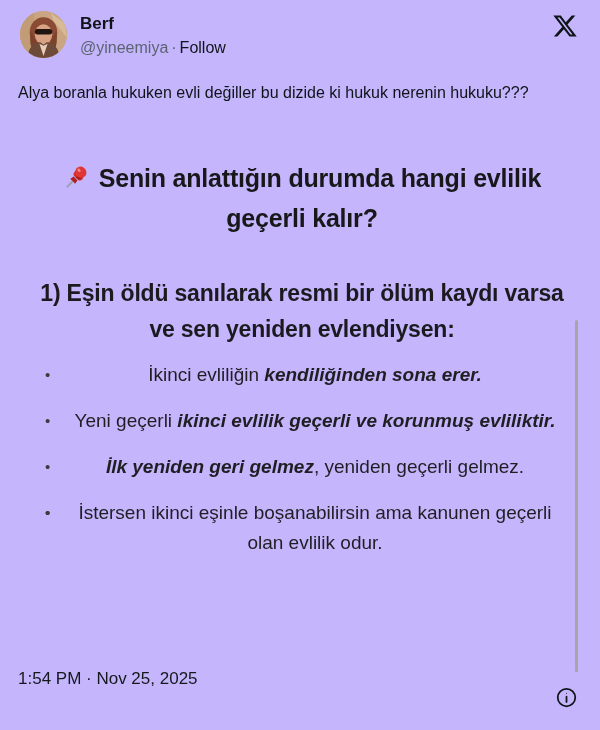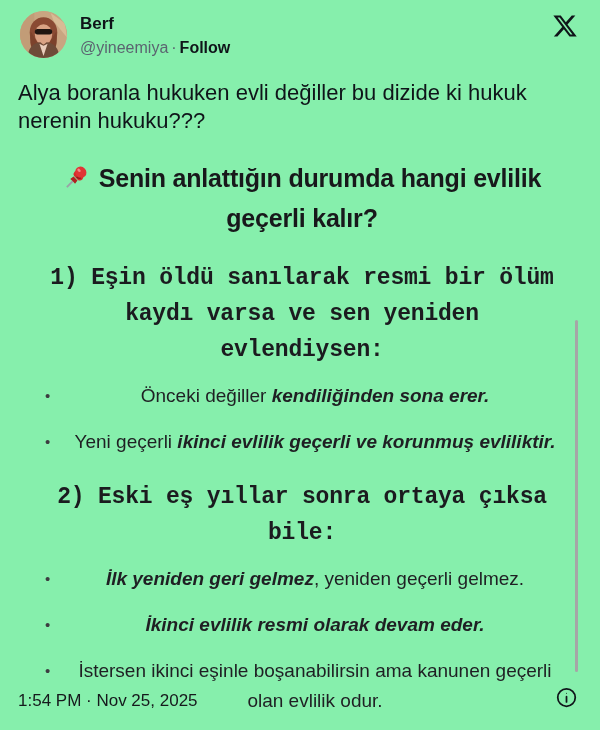--- a/index.html
+++ b/index.html
@@ -1,57 +1,57 @@
 <!DOCTYPE html>
 <html><head>
 <meta charset="utf-8">
 <style>
   * { margin:0; padding:0; box-sizing:border-box; }
   html,body { width:600px; height:730px; background:#ffffff; overflow:hidden;
     font-family:"Liberation Sans","DejaVu Sans",sans-serif; }
-  .stage { position:relative; width:600px; height:730px; background:#86efac; }
+  .stage { position:relative; width:600px; height:730px; background:#c4b5fd; }
 
   
   .avatar { position:absolute; left:20px; top:11px; width:47px; height:47px;
     border-radius:50%; overflow:hidden; background:#c9a581; }
   .avatar svg { display:block; width:100%; height:100%; }
   .name-block { position:absolute; left:80px; top:13px; }
   .display-name { font-size:17px; font-weight:700; color:#0f1419; line-height:22px; }
   .handle-row { font-size:16px; line-height:22px; margin-top:2px; }
   .handle { color:#5b6470;text-align:right; }
   .dot-sep { color:#5b6470; padding:0 3px; }
-  .follow { color:#0f1419; font-weight:700; }
+  .follow { color:#0f1419; font-weight:400; }
   .x-logo { position:absolute; right:22px; top:13px; width:26px; height:26px; cursor:pointer; }
   .x-logo svg { width:26px; height:26px; fill:#0f1419; }
 
   
   .tweet-text { position:absolute; left:18px; top:79px; width:545px;
-    font-size:22px; line-height:28px; color:#0f1419; }
+    font-size:16px; line-height:28px; color:#0f1419; }
 
   
   .embedded { position:absolute; left:40px; top:158px; width:524px; color:#1b1b1f;text-align:center; }
   .emb-heading { font-size:25px; font-weight:700; line-height:40px; color:#18181b;
     letter-spacing:-0.2px; }
   .pin-icon { display:inline-block; width:27px; height:27px; vertical-align:-4px;
     margin-right:9px; }
   .section-title { font-size:23px; font-weight:700; line-height:36px; color:#1b1b1f;
-    margin-top:22px; letter-spacing:-0.2px;font-family:Liberation Mono, monospace; }
+    margin-top:37px; letter-spacing:-0.2px; }
   .bullet-list { list-style:none; margin-top:13px; }
   .bullet-list li { position:relative; padding-left:26px; font-size:19px;
     line-height:30px; margin-bottom:16px; color:#1f1f23; }
   .bullet-list li .b-dot { position:absolute; left:5px; top:0; font-size:15px;
     color:#3c3c40; }
   .seg-bold { font-weight:700;font-style:italic; }
 
   
   .emb-scrollbar { position:absolute; left:575px; top:320px; width:3px; height:352px;
     background:#a6a6a6; border-radius:2px; }
 
   
-  .timestamp { position:absolute; left:18px; top:691px; font-size:17px;
+  .timestamp { position:absolute; left:18px; top:669px; font-size:17px;
     color:#16191c; }
   .info-icon { position:absolute; right:23px; top:687px; width:21px; height:21px;
     cursor:pointer; }
   .info-icon svg { width:21px; height:21px; stroke:#0f1419; }
 </style>
 </head>
 <body>
 
 <div class="stage">
 
@@ -93,27 +93,26 @@
           <path d="M12 8 Q10 10 11.5 12.5 L15.5 16.5 Q18 18 20 16 Q22 14 19.5 11 L17 8.5 Q14 6 12 8 Z" fill="#d42b2b"></path>
           <ellipse cx="18.5" cy="8.5" rx="6" ry="5.6" fill="#e03535" transform="rotate(45 18.5 8.5)"></ellipse>
           <ellipse cx="16.6" cy="6.6" rx="2" ry="1.4" fill="#f28a8a" transform="rotate(45 16.6 6.6)"></ellipse>
           <path d="M14 13.5 Q16 15.5 18.5 14.5" stroke="#8e1a1a" stroke-width="1.2" fill="none"></path>
         </svg>
       </span><span>Senin anlattığın durumda hangi evlilik geçerli kalır?</span>
     </div>
     <div id="sections-root">
         <div class="section-title">1) Eşin öldü sanılarak resmi bir ölüm kaydı varsa ve sen yeniden evlendiysen:</div>
         <ul class="bullet-list">
-          <li><span class="b-dot">•</span><span>Önceki değiller </span><span class="seg-bold">kendiliğinden sona erer.</span></li>
+          <li><span class="b-dot">•</span><span>İkinci evliliğin </span><span class="seg-bold">kendiliğinden sona erer.</span></li>
           <li><span class="b-dot">•</span><span>Yeni geçerli </span><span class="seg-bold">ikinci evlilik geçerli ve korunmuş evliliktir.</span></li>
         </ul>
-        <div class="section-title">2) Eski eş yıllar sonra ortaya çıksa bile:</div>
         <ul class="bullet-list">
           <li><span class="b-dot">•</span><span class="seg-bold">İlk yeniden geri gelmez</span><span>, yeniden geçerli gelmez.</span></li>
-          <li><span class="b-dot">•</span><span class="seg-bold">İkinci evlilik resmi olarak devam eder.</span></li>
+          <li><span class="b-dot">•</span></li>
           <li><span class="b-dot">•</span><span>İstersen ikinci eşinle boşanabilirsin ama kanunen geçerli olan evlilik odur.</span></li>
         </ul>
       </div>
   </div>
 
   <div class="emb-scrollbar"></div>
 
   <div class="timestamp">1:54 PM · Nov 25, 2025</div>
   <div class="info-icon">
     <svg viewBox="0 0 24 24" fill="none" stroke-width="2">

